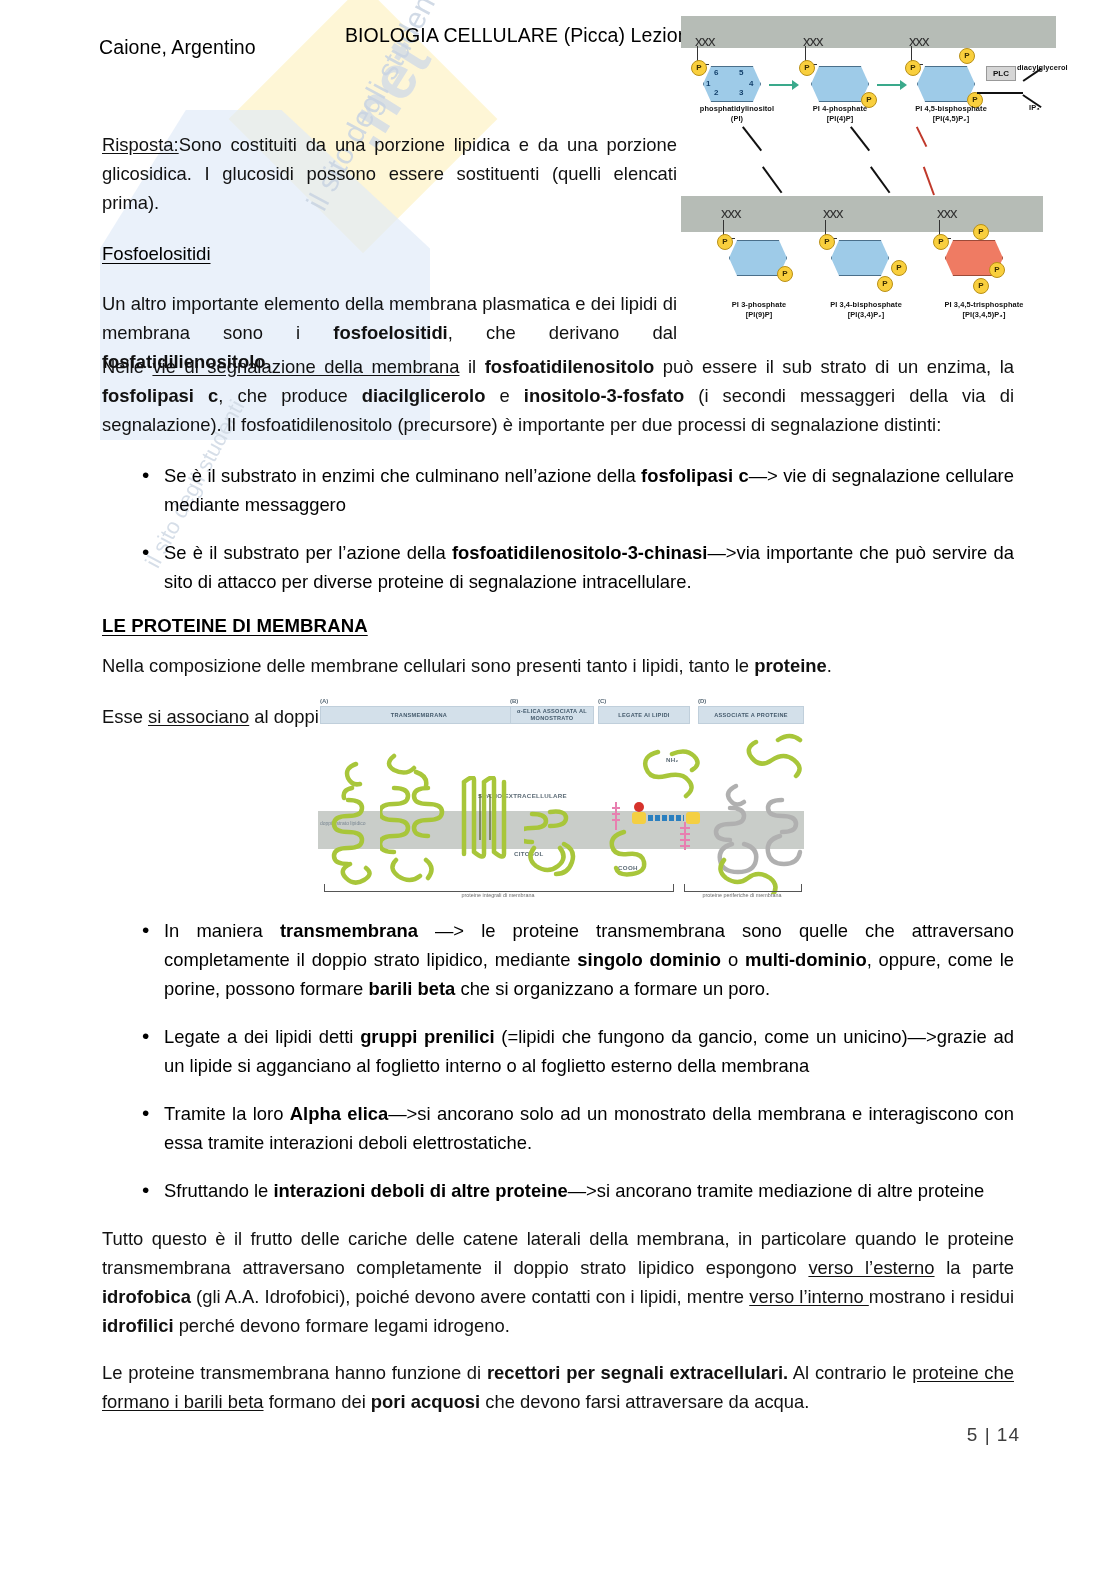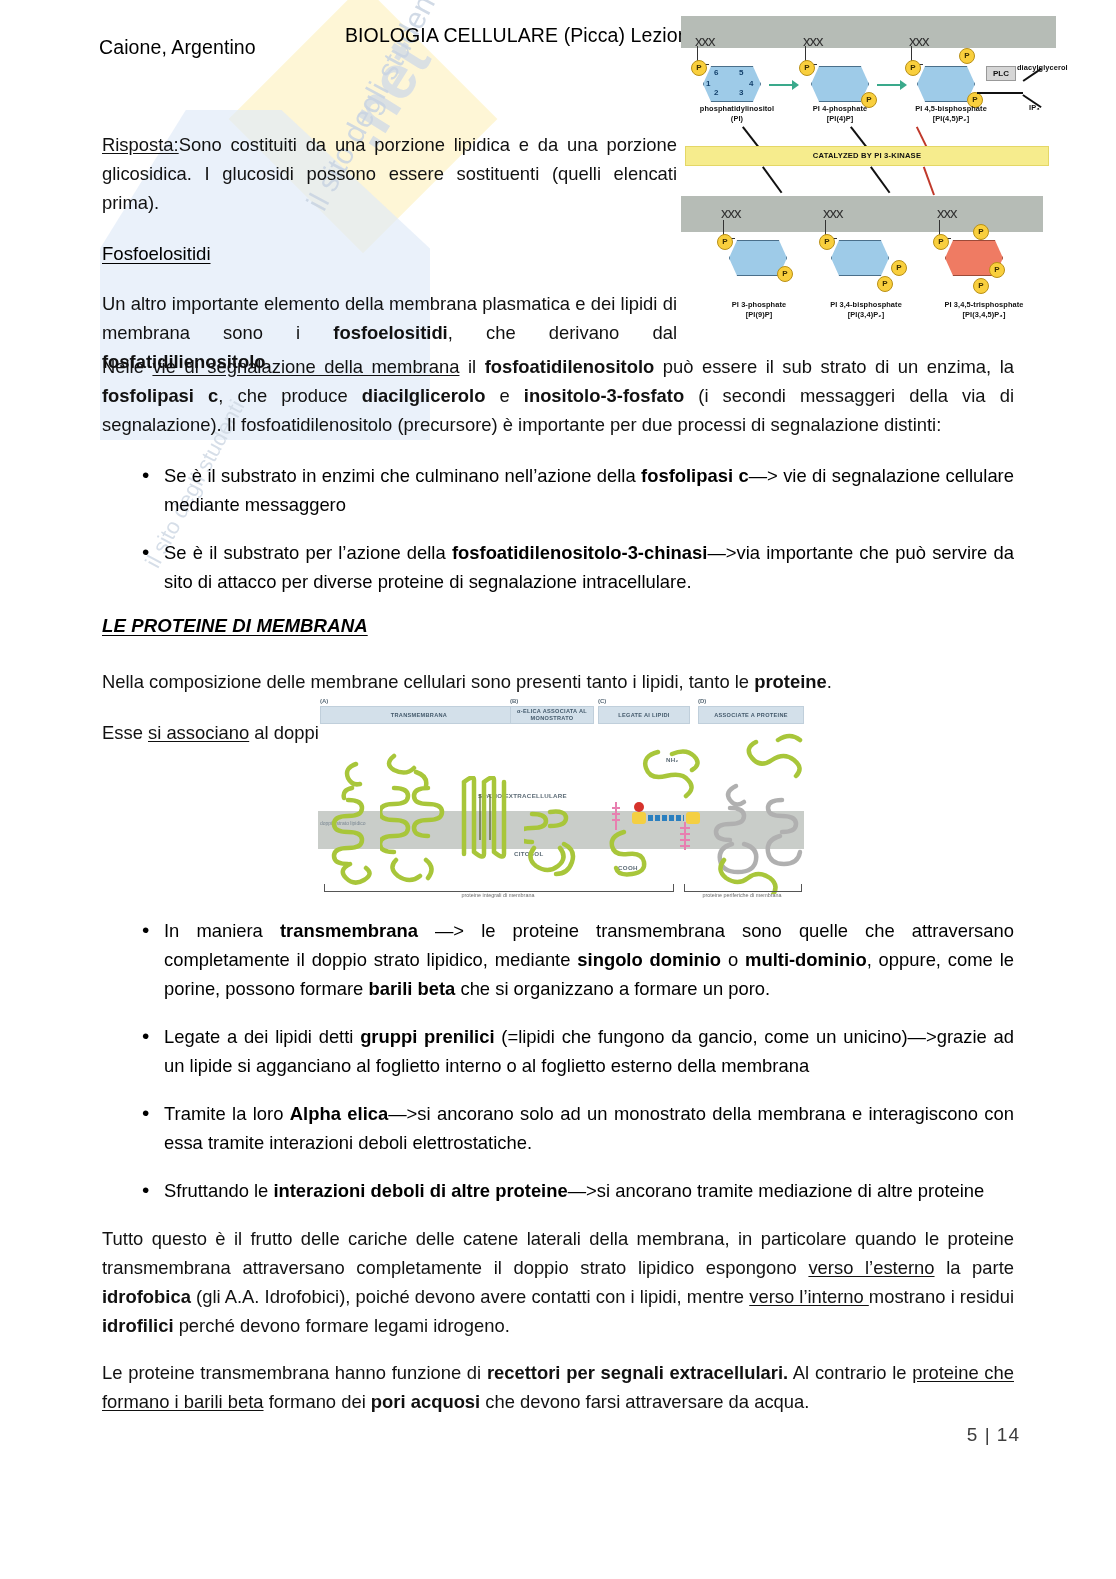--- a/index.html
+++ b/index.html
@@ -208,23 +208,20 @@
     <div class="plcbox" style="left:305px;top:58px;">PLC</div>
     <div style="position:absolute;left:296px;top:84px;width:46px;height:1.5px;background:#111;"></div>
     <div style="position:absolute;left:342px;top:72px;width:22px;height:1.5px;background:#111;transform:rotate(-34deg);transform-origin:left center;"></div>
     <div style="position:absolute;left:342px;top:86px;width:22px;height:1.5px;background:#111;transform:rotate(34deg);transform-origin:left center;"></div>
     <div class="flbl" style="left:336px;top:55px;width:70px;text-align:left;">diacylglycerol</div>
     <div class="flbl" style="left:348px;top:95px;width:30px;text-align:left;">IP₃</div>
 
     <div style="position:absolute;left:62px;top:118px;width:30px;height:1.5px;background:#111;transform:rotate(52deg);transform-origin:left center;"></div>
     <div style="position:absolute;left:170px;top:118px;width:30px;height:1.5px;background:#111;transform:rotate(52deg);transform-origin:left center;"></div>
     <div style="position:absolute;left:236px;top:118px;width:22px;height:1.5px;background:#c0392b;transform:rotate(64deg);transform-origin:left center;"></div>
-    <div class="ylwbar">
-      <span>CATALYZED BY PI 3-KINASE</span>
-    </div>
     <div style="position:absolute;left:82px;top:158px;width:32px;height:1.5px;background:#111;transform:rotate(54deg);transform-origin:left center;"></div>
     <div style="position:absolute;left:190px;top:158px;width:32px;height:1.5px;background:#111;transform:rotate(54deg);transform-origin:left center;"></div>
     <div style="position:absolute;left:243px;top:158px;width:30px;height:1.5px;background:#c0392b;transform:rotate(70deg);transform-origin:left center;"></div>
 
     <div class="band2" style="top:188px;"></div>
 
     <div class="tails" style="left:40px;top:196px;">xxx</div>
     <div style="position:absolute;left:42px;top:212px;width:1px;height:18px;background:#333;"></div>
     <div style="position:absolute;left:42px;top:230px;width:12px;height:1px;background:#333;"></div>
     <div class="hexwrap" style="left:48px;top:232px;">
@@ -273,23 +270,23 @@
   </div>
 
   <div class="blk" style="top:352px;">
     <p class="para"><span>Nelle </span><span class="u">vie di segnalazione della membrana</span><span> il </span><b>fosfoatidilenositolo</b><span> può essere il sub strato di un enzima, la </span><b>fosfolipasi c</b><span>, che produce </span><b>diacilglicerolo</b><span> e </span><b>inositolo-3-fosfato</b><span> (i secondi messaggeri della via di segnalazione). Il fosfoatidilenositolo (precursore) è importante per due processi di segnalazione distinti:</span></p>
 
     <ul class="bl" style="margin-top:22px;">
       <li><span>Se è il substrato in enzimi che culminano nell’azione della </span><b>fosfolipasi c</b><span>—&gt; vie di segnalazione cellulare mediante messaggero</span></li>
       <li><span>Se è il substrato per l’azione della </span><b>fosfoatidilenositolo-3-chinasi</b><span>—&gt;via importante che può servire da sito di attacco per diverse proteine di segnalazione intracellulare.</span></li>
     </ul>
 
-    <h3 class="sec" style="margin-top:8px;font-style:italic;">LE PROTEINE DI MEMBRANA</h3>
-
-    <p class="para" style="margin-top:30px;"><span>Nella composizione delle membrane cellulari sono presenti tanto i lipidi, tanto le </span><b>proteine</b><span>.</span></p>
+    <h3 class="sec" style="margin-top:8px;">LE PROTEINE DI MEMBRANA</h3>
+
+    <p class="para" style="margin-top:14px;"><span>Nella composizione delle membrane cellulari sono presenti tanto i lipidi, tanto le </span><b>proteine</b><span>.</span></p>
 
     <p class="para" style="margin-top:22px;"><span>Esse </span><span class="u">si associano</span><span> al doppio strato lipidico in modo differente:</span></p>
   </div>
 
   <div class="fig2">
 
     <div class="catlet" style="left:2px;top:0px;">(A)</div>
     <div class="catbox" style="left:2px;top:8px;width:196px;height:16px;">TRANSMEMBRANA</div>
 
     <div class="catlet" style="left:192px;top:0px;">(B)</div>

